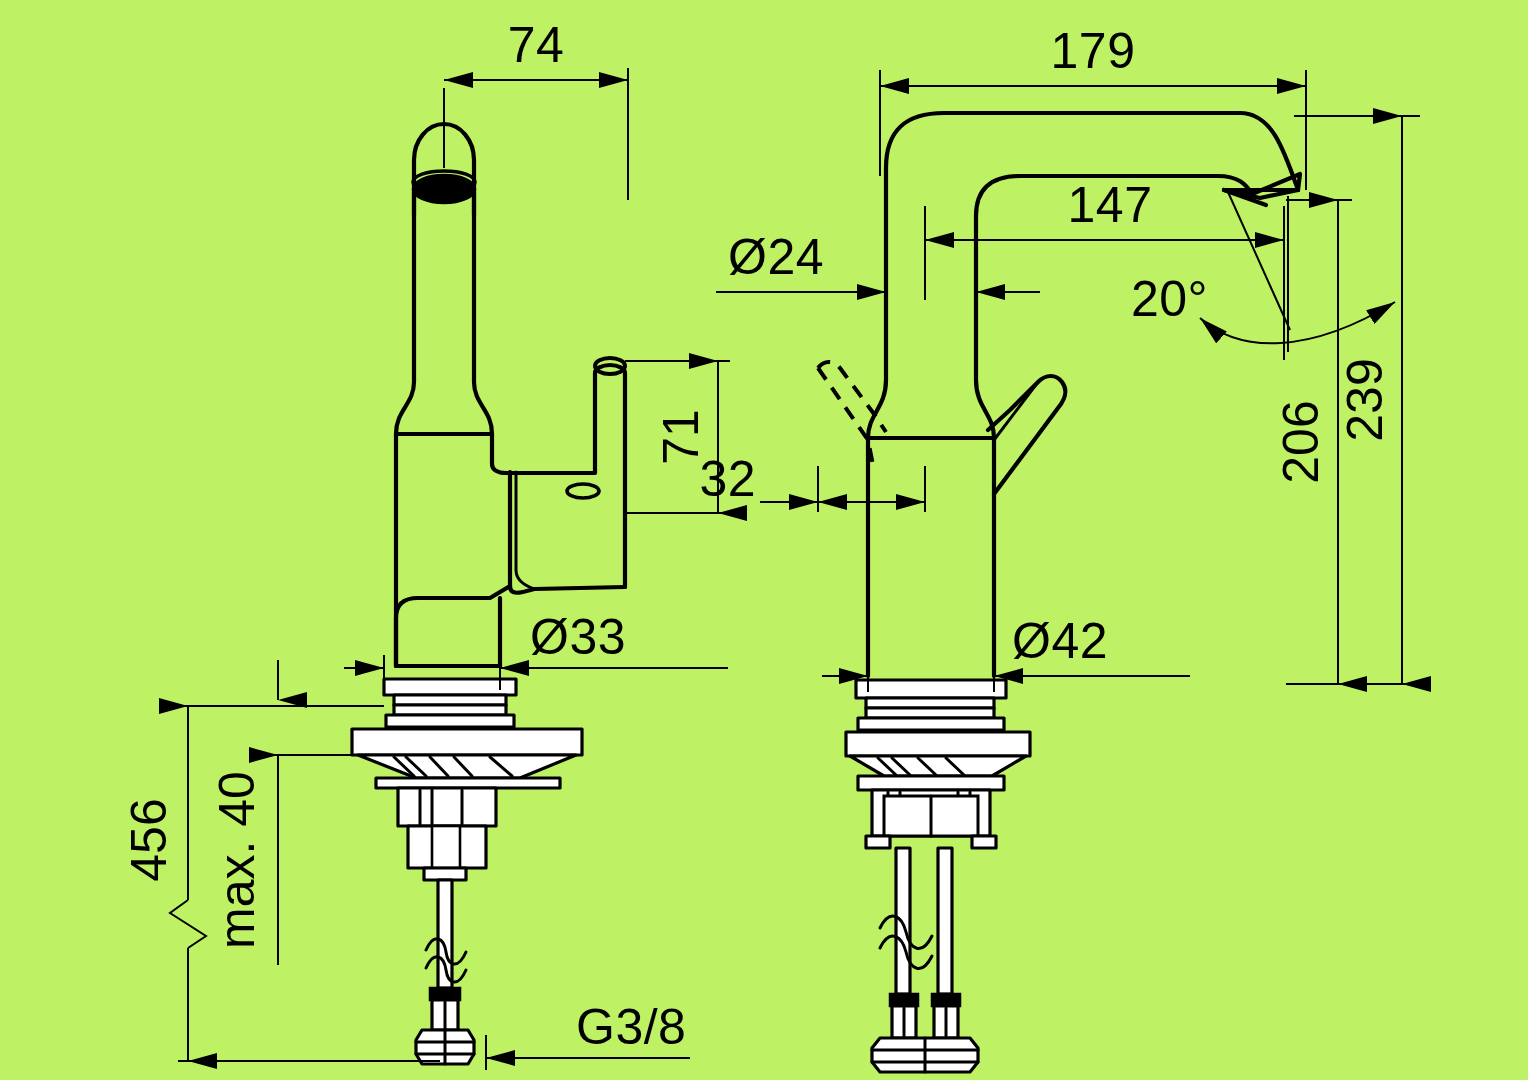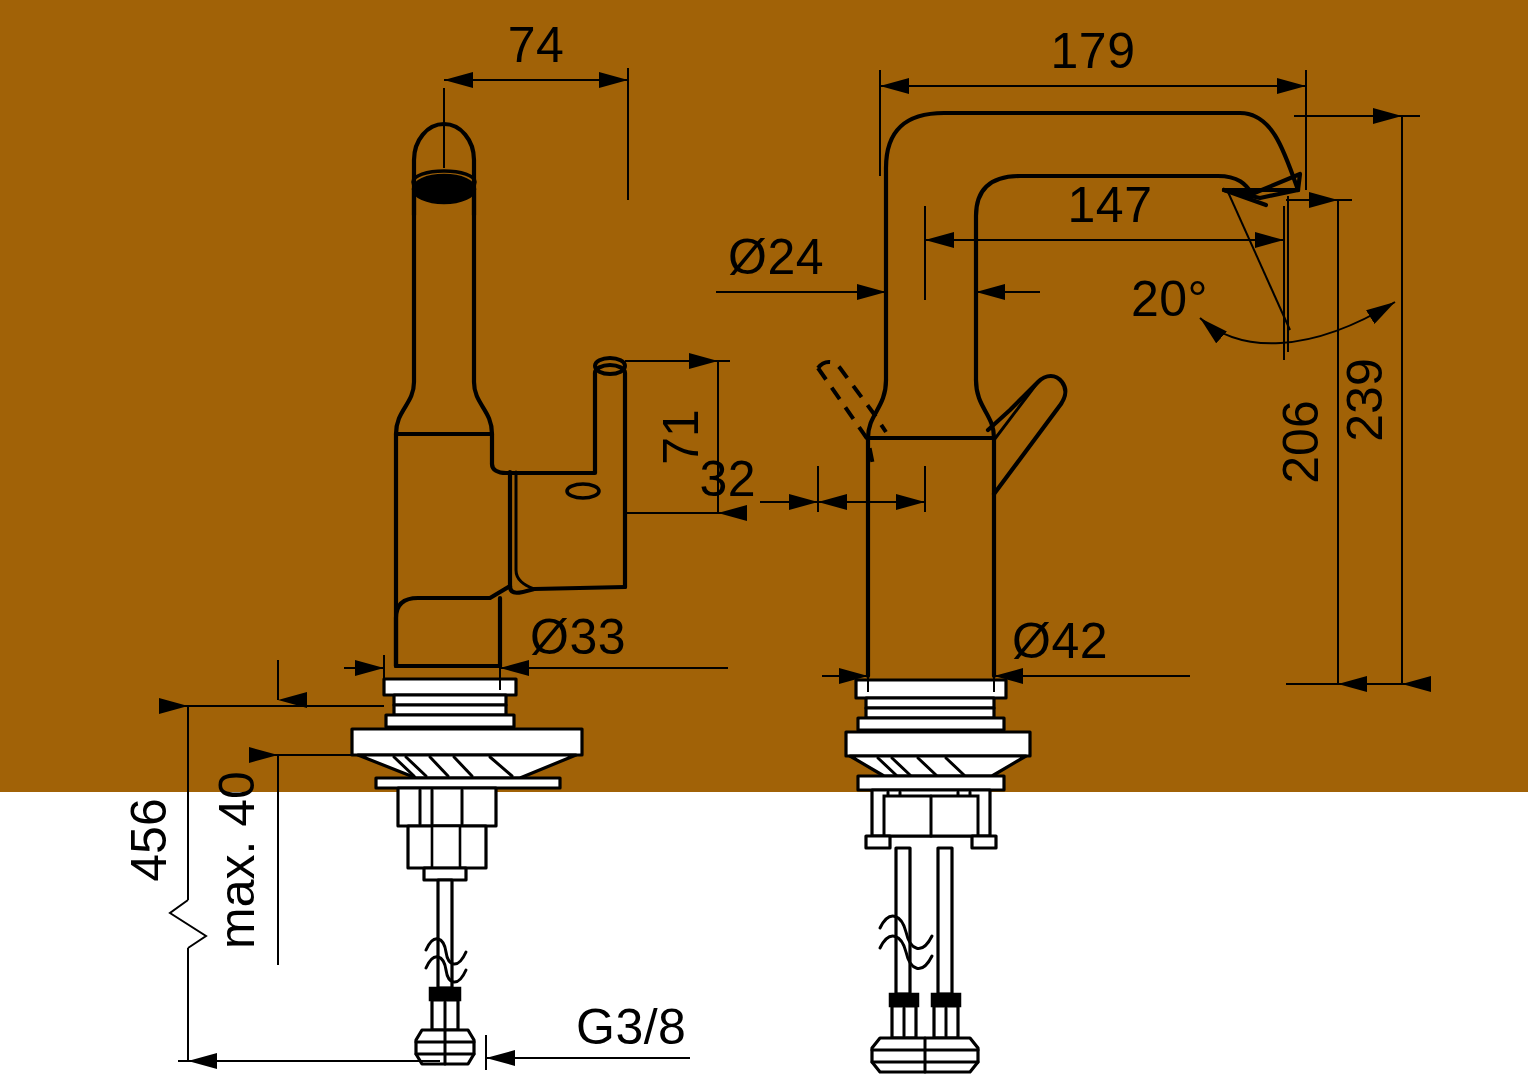--- a/index.html
+++ b/index.html
@@ -10,22 +10,22 @@
   }
   body {
     width: 1528px;
     height: 1080px;
     font-family: "Liberation Sans", sans-serif;
     overflow: hidden;
   }
   #drawing-root {
     position: relative;
     width: 1528px;
-    height: 792px;
-    background: #a16207;
+    height: 1080px;
+    background: #bef264;
   }
   svg.sheet {
     display: block;
     width: 1528px;
     height: 1080px;
   }
   .obj {
     fill: none;
     stroke: #000000;
     stroke-width: 4.2;

